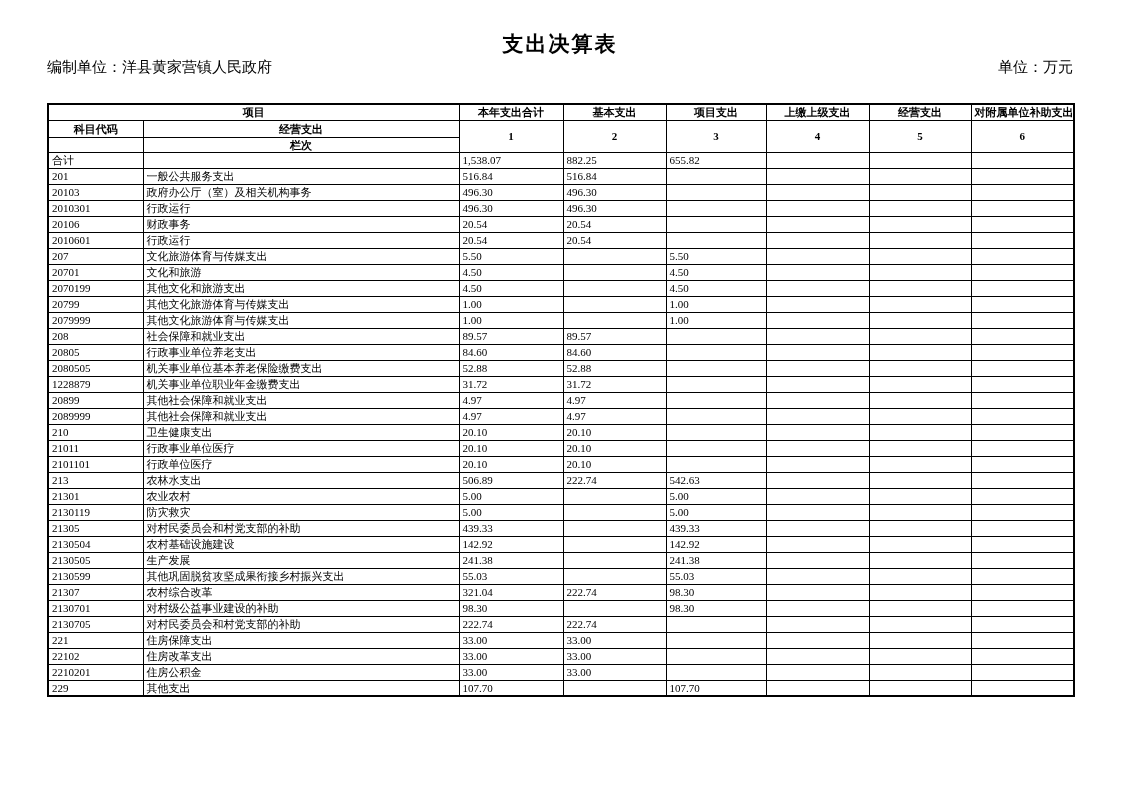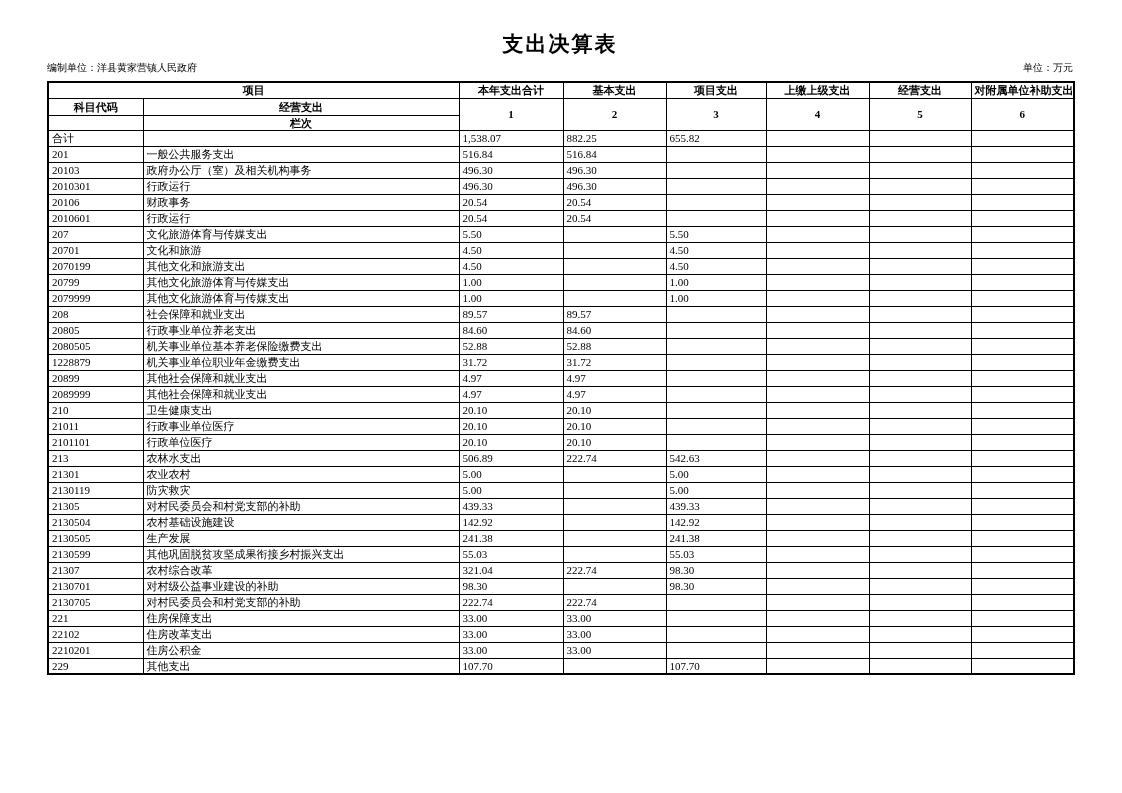--- a/index.html
+++ b/index.html
@@ -28,29 +28,29 @@
   .table-tag {
     text-align: right;
     font-size: 12px;
     line-height: 13px;
     margin-top: 1px;
   }
   .meta-row {
     display: flex;
     justify-content: space-between;
     align-items: flex-start;
-    font-size: 10px;
+    font-size: 15px;
     line-height: 19px;
     margin-top: 2px;
   }
   table.fin-table {
     border-collapse: collapse;
     table-layout: fixed;
     width: 1026px;
-    margin-top: 4px;
+    margin-top: 26px;
     border: 2px solid #000000;
     padding-left: 11px;
   }
   .fin-table th, .fin-table td {
     border: 1px solid #000000;
     overflow: hidden;
     white-space: nowrap;
     padding: 0 3px;
     font-size: 11px;
     line-height: 14px;

